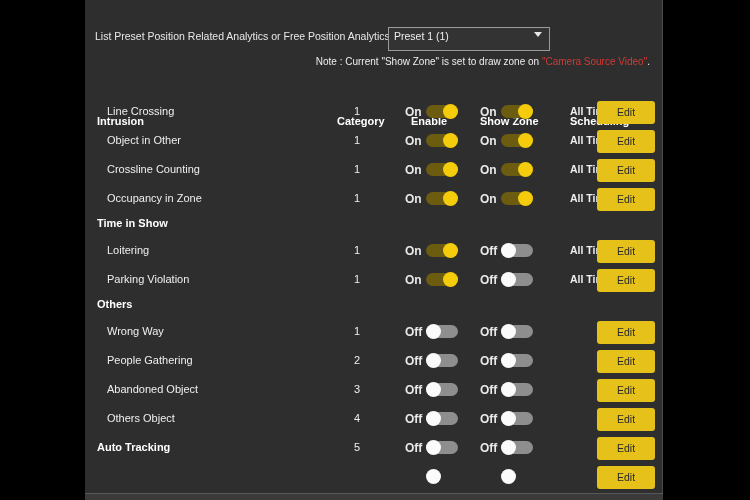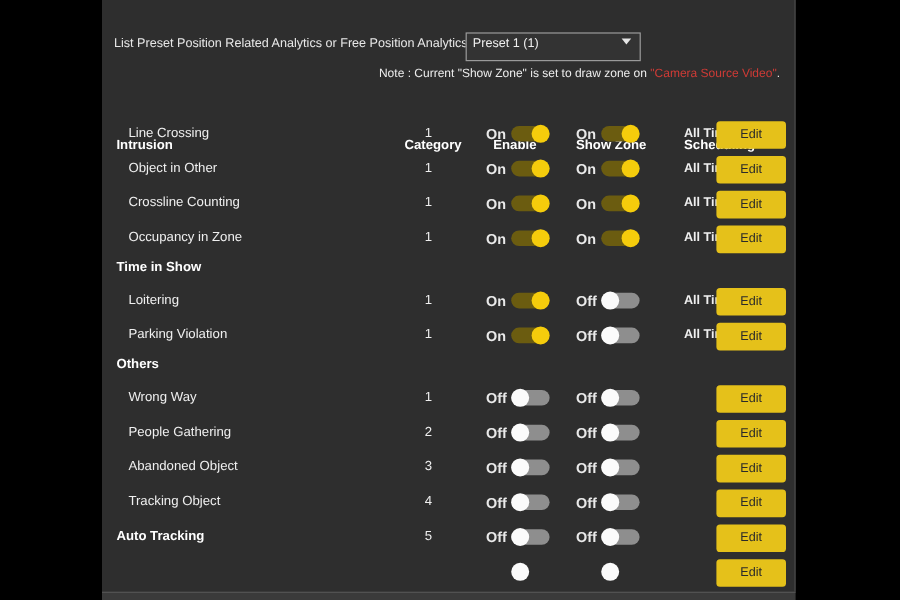--- a/index.html
+++ b/index.html
@@ -81,21 +81,21 @@
     left: 10px;
     top: 6px;
     font-size: 10.5px;
     color: #e8e8e8;
     white-space: nowrap;
   }
   .preset-select {
     position: absolute;
     left: 303px;
     top: 3px;
-    width: 146px;
+    width: 162px;
     height: 17px;
     background: #333333;
     border: 1px solid #9a9a9a;
     box-sizing: border-box;
     color: #f0f0f0;
     font-size: 10.5px;
     font-family: "Liberation Sans", sans-serif;
     padding: 11px 2px;
     cursor: pointer;
   }
@@ -435,21 +435,21 @@
             <span class="knob"></span>
           </div>
           <div class="state s-zone">Off</div>
           <div class="toggle t-zone off">
             <span class="track"></span>
             <span class="knob"></span>
           </div>
           <button class="edit-btn">Edit</button>
         </div>
         <div class="row">
-          <div class="item-label">Tracking Object</div>
+          <div class="item-label">Others Object</div>
           <div class="cat">4</div>
           <div class="state s-enable">Off</div>
           <div class="toggle t-enable off">
             <span class="track"></span>
             <span class="knob"></span>
           </div>
           <div class="state s-zone">Off</div>
           <div class="toggle t-zone off">
             <span class="track"></span>
             <span class="knob"></span>

